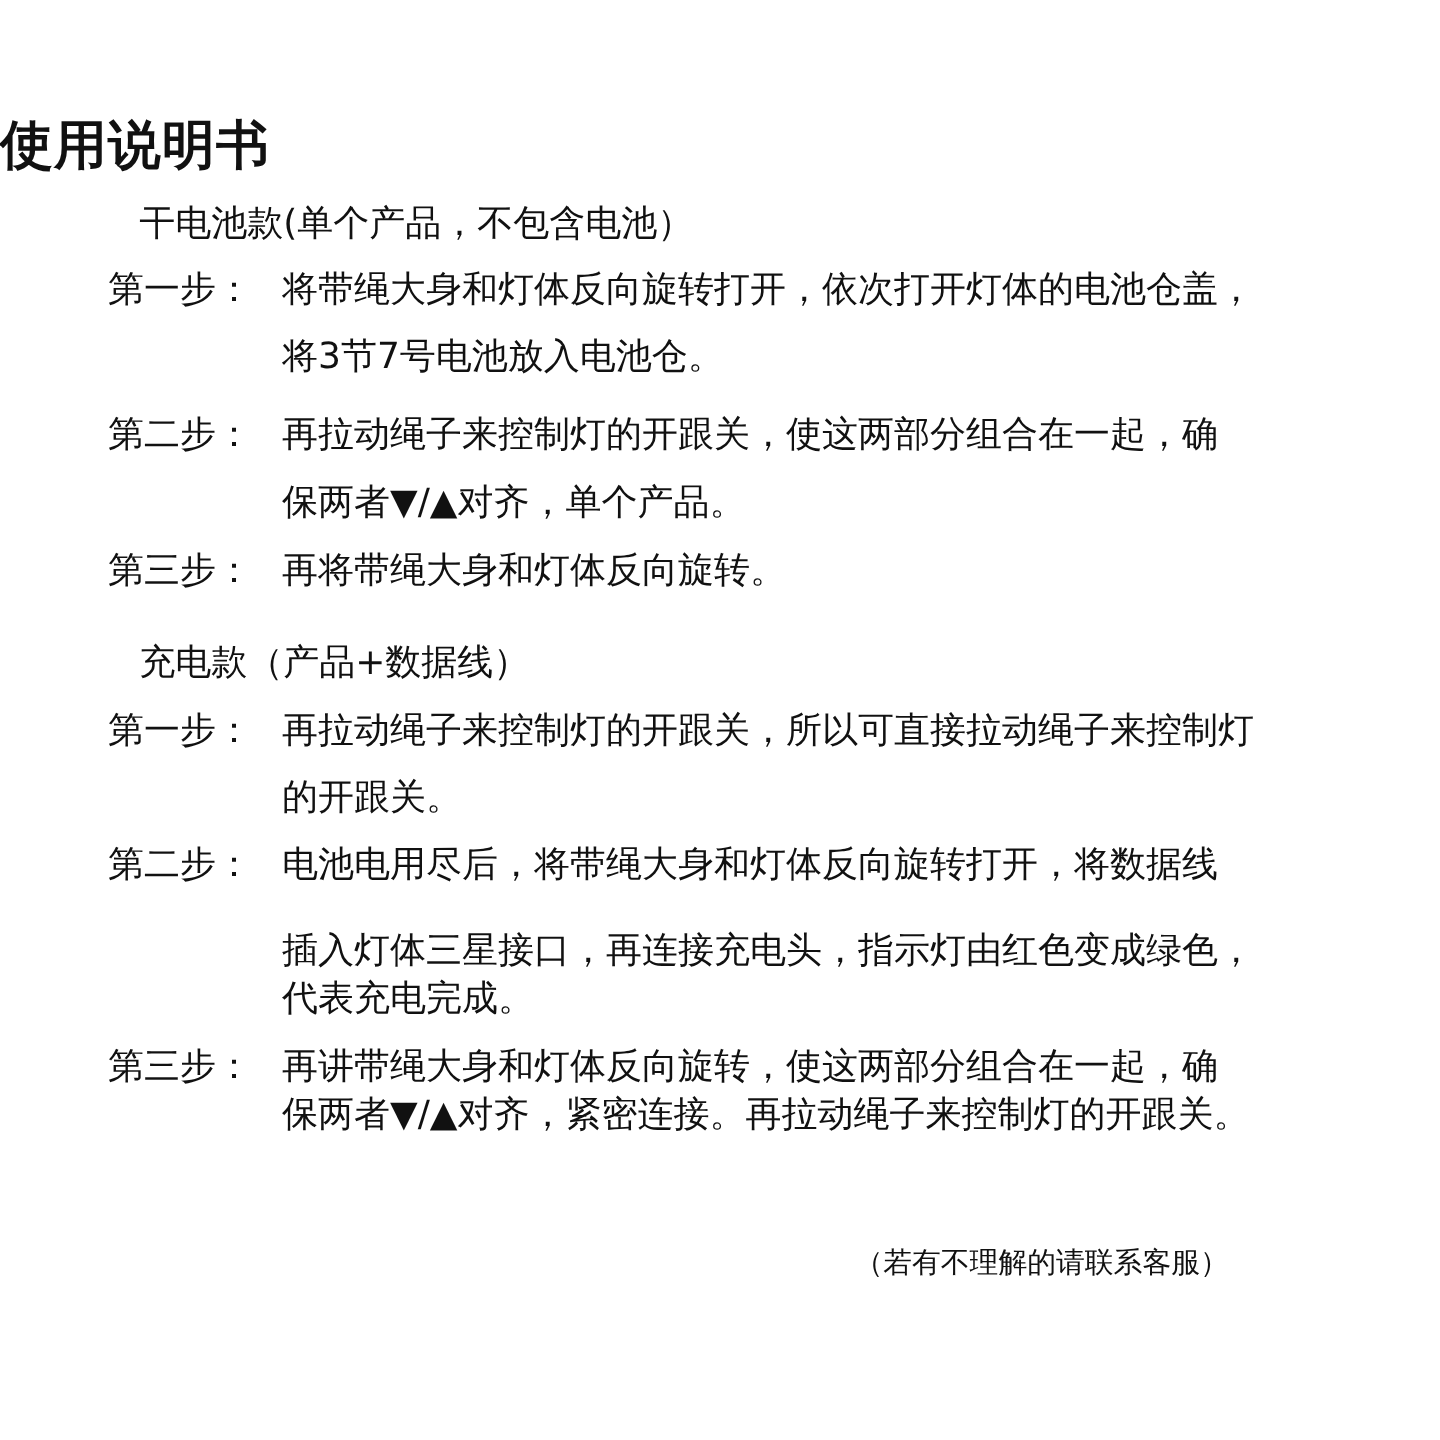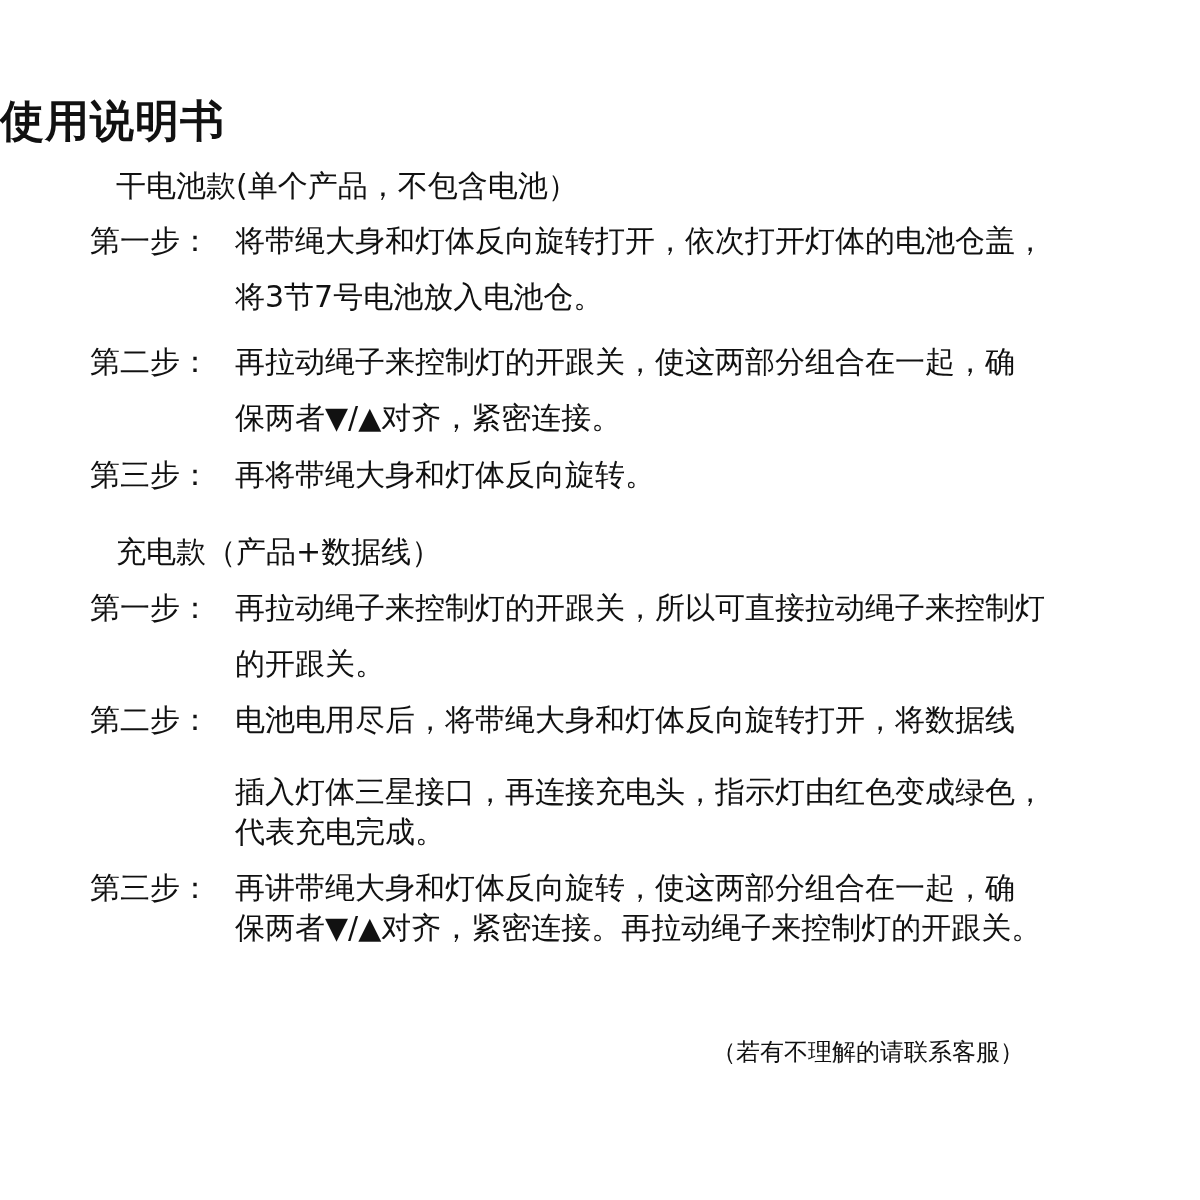--- a/index.html
+++ b/index.html
@@ -34,21 +34,21 @@
 
   <div class="step" style="top:221px">
     <span class="label">第一步：</span>
     <span class="line" style="top:0">将带绳大身和灯体反向旋转打开，依次打开灯体的电池仓盖，</span>
     <span class="line" style="top:56px">将3节7号电池放入电池仓。</span>
   </div>
 
   <div class="step" style="top:342px">
     <span class="label">第二步：</span>
     <span class="line" style="top:0">再拉动绳子来控制灯的开跟关，使这两部分组合在一起，确</span>
-    <span class="line" style="top:56px">保两者▼/▲对齐，紧密连接。</span>
+    <span class="line" style="top:56px">保两者▼/▲对齐，单个产品。</span>
   </div>
 
   <div class="step" style="top:455px">
     <span class="label">第三步：</span>
     <span class="line" style="top:0">再将带绳大身和灯体反向旋转。</span>
   </div>
 
   <div class="section-head" style="top:532px">充电款（产品+数据线）</div>
 
   <div class="step" style="top:588px">

